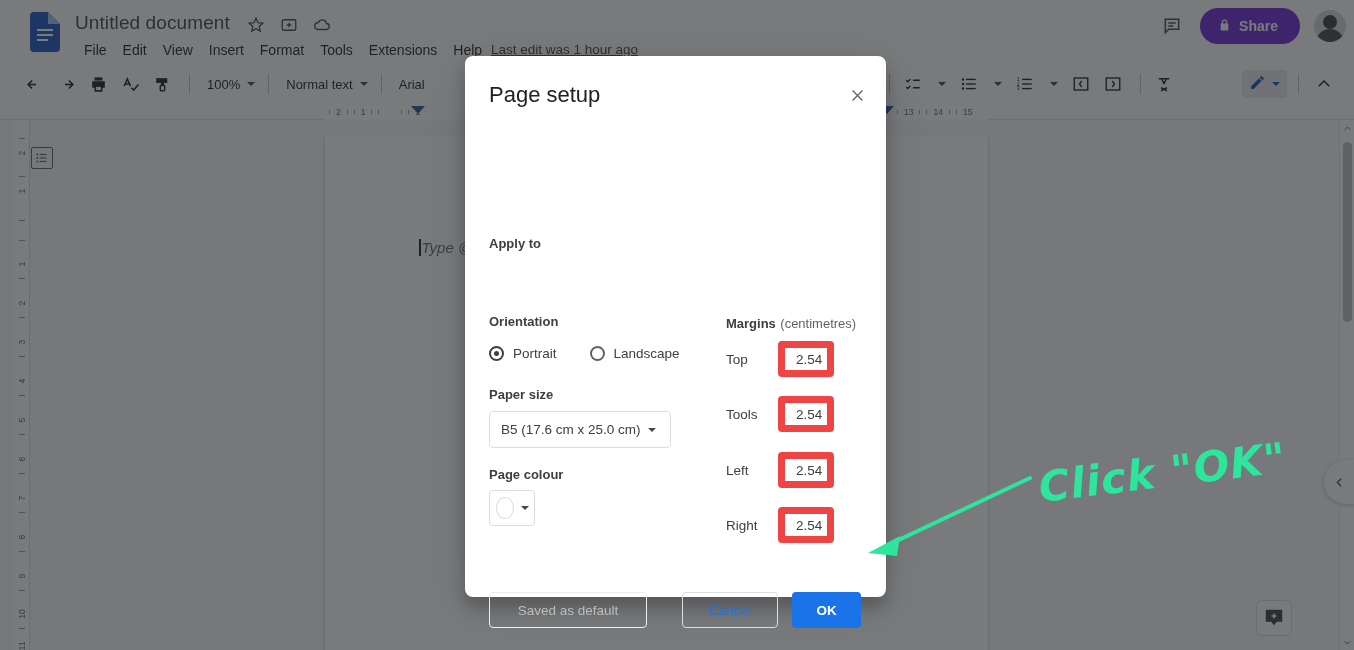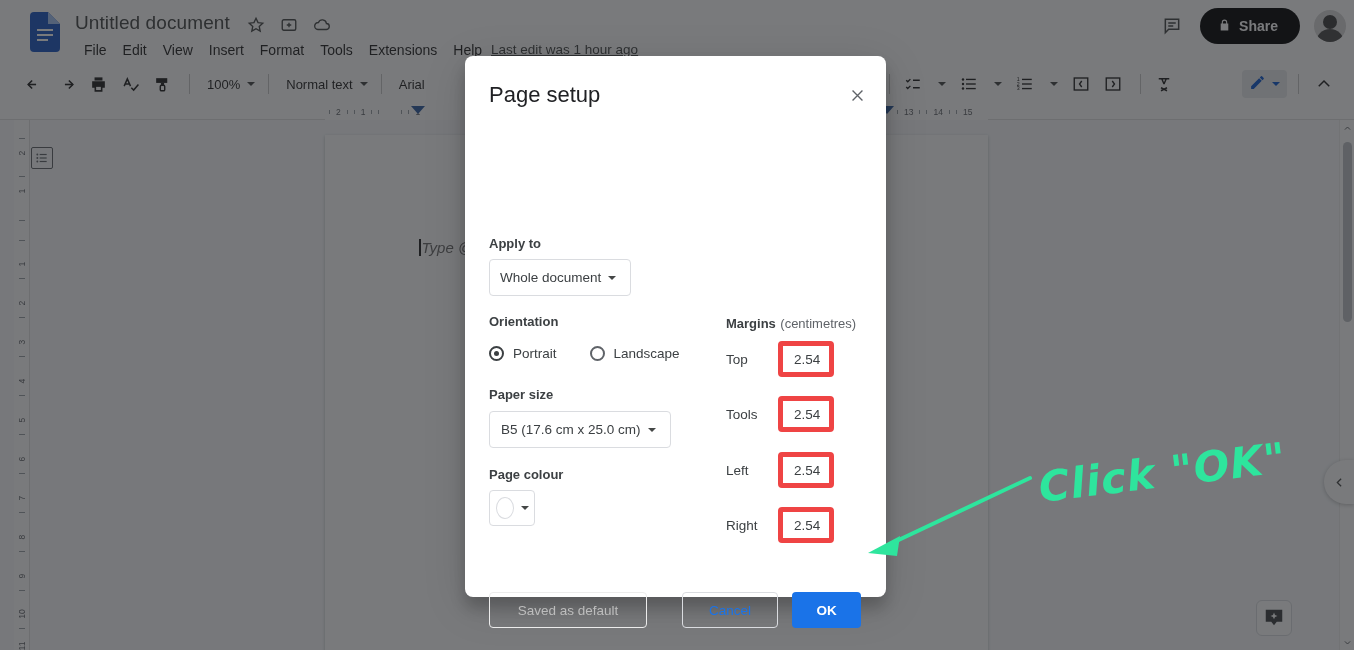--- a/index.html
+++ b/index.html
@@ -18,21 +18,21 @@
   .docs-logo { position: absolute; left: 22px; top: 12px; width: 30px; height: 40px; }
   .docs-logo svg { display: block; }
   .doc-title { position: absolute; left: 67px; top: 12px; font-size: 19px; color: #444746; letter-spacing: .1px; white-space: nowrap; }
   .title-icons { position: absolute; left: 238px; top: 15px; display: flex; gap: 13px; align-items: center; }
   .title-icons .ti { width: 20px; height: 20px; color: #444746; display: flex; align-items: center; justify-content: center; }
   .menubar { position: absolute; left: 68px; top: 41px; display: flex; gap: 0px; align-items: center; }
   .menubar .mi { font-size: 14px; color: #1f1f1f; padding: 0 8px; line-height: 18px; white-space: nowrap; }
   .last-edit { position: absolute; left: 483px; top: 42px; font-size: 13.5px; color: #444746; text-decoration: underline; white-space: nowrap; }
   .hdr-right { position: absolute; right: 16px; top: 8px; display: flex; align-items: center; gap: 14px; }
   .comment-btn { width: 28px; height: 28px; display: flex; align-items: center; justify-content: center; color: #444746; }
-  .share-btn { height: 36px; background: #000000; border-radius: 18px; color: #fff; display: flex; align-items: center; gap: 8px; padding: 0 22px 0 18px; font-size: 14px; font-weight: bold; }
+  .share-btn { height: 36px; background: #6d28d9; border-radius: 18px; color: #fff; display: flex; align-items: center; gap: 8px; padding: 0 22px 0 18px; font-size: 14px; font-weight: bold; }
   .avatar { width: 32px; height: 32px; border-radius: 50%; overflow: hidden; background: #d7d7d7; position: relative; }
   .avatar .head { position: absolute; left: 9px; top: 5px; width: 14px; height: 14px; border-radius: 50%; background: #3c3c3c; }
   .avatar .body { position: absolute; left: 2px; top: 19px; width: 28px; height: 20px; border-radius: 14px 14px 0 0; background: #4a4a4a; }
 
   
   .toolbar { position: absolute; left: 0; top: 64px; width: 1354px; height: 40px; background: #fff; display: flex; align-items: center; padding-left: 20px; }
   .tb-ico { width: 28px; height: 28px; display: flex; align-items: center; justify-content: center; color: #1f1f1f; margin-right: 4px; }
   .tb-sep { width: 1px; height: 20px; background: #c7c7c7; margin: 0 9px; }
   .tb-combo { display: flex; align-items: center; height: 26px; padding: 0 4px 0 8px; font-size: 13px; color: #1f1f1f; white-space: nowrap; }
   .caret { display: inline-block; margin-left: 7px; border-left: 4px solid transparent; border-right: 4px solid transparent; border-top: 4px solid #444746; }
@@ -92,21 +92,21 @@
   .paper-lbl { position: absolute; left: 24px; top: 331px; }
   .paper-sel { position: absolute; left: 24px; top: 355px; width: 182px; height: 37px; border: 1px solid #dadce0; border-radius: 4px; display: flex; align-items: center; padding: 0 8px 0 11px; font-size: 13.5px; color: #3c4043; white-space: nowrap; }
 
   .pc-lbl { position: absolute; left: 24px; top: 411px; }
   .pc-sel { position: absolute; left: 24px; top: 434px; width: 46px; height: 36px; border: 1px solid #dadce0; border-radius: 4px; display: flex; align-items: center; padding: 0 5px 0 6px; }
   .swatch { width: 22px; height: 22px; border-radius: 50%; border: 1px solid #dadce0; background: #fff; }
 
   .margins-lbl { position: absolute; left: 261px; top: 258px; }
   .mrow { position: absolute; left: 261px; display: flex; align-items: center; }
   .mrow .ml { width: 52px; font-size: 13.5px; color: #3c4043; }
-  .mrow .mi { width: 56px; height: 36px; border: 5px solid #ef4444; border-radius: 4px; font-size: 13.5px; color: #3c4043; display: flex; align-items: center; padding-left: 11px; }
+  .mrow .mi { width: 56px; height: 36px; border: 7px solid #ef4444; border-radius: 4px; font-size: 13.5px; color: #3c4043; display: flex; align-items: center; padding-left: 11px; }
 
   .saved-default { position: absolute; left: 24px; top: 536px; width: 158px; height: 36px; border: 1px solid #ececec; border-radius: 4px; display: flex; align-items: center; justify-content: center; font-size: 13.5px; color: #bdbdbd; }
   .cancel-btn { position: absolute; left: 217px; top: 536px; width: 96px; height: 36px; border: 1px solid #dadce0; border-radius: 4px; display: flex; align-items: center; justify-content: center; font-size: 13.5px; font-weight: normal; color: #1a73e8; }
   .ok-btn { position: absolute; left: 327px; top: 536px; width: 69px; height: 36px; background: #1a73e8; border-radius: 4px; display: flex; align-items: center; justify-content: center; font-size: 13.5px; font-weight: bold; color: #fff; }
 
   
   .annot { position: absolute; inset: 0; pointer-events: none; }
   .annot-text { position: absolute; left: 1038px; top: 448px; font-size: 42px; color: #2ee59d;
                 font-family: "DejaVu Sans", sans-serif; font-style: italic; font-weight: bold;
                 transform: rotate(-7deg); letter-spacing: 1px; white-space: nowrap; }
@@ -407,24 +407,20 @@
   <div class="dialog">
     <div class="dlg-title">Page setup</div>
     <div class="dlg-close">
       <svg width="17" height="17" viewBox="0 0 24 24" fill="none" stroke="#5f6368" stroke-width="1.9">
           <path d="M5 5l14 14M19 5L5 19"></path>
         </svg>
     </div>
 
 
     <div class="lbl apply-lbl">Apply to</div>
-    <div class="apply-sel">
-      <span>Whole document</span>
-      <i class="caret"></i>
-    </div>
 
     <div class="lbl orient-lbl">Orientation</div>
     <div class="radios">
       <label class="radio-item">
         <span class="rdo on"></span>
         <span>Portrait</span>
       </label>
       <label class="radio-item">
         <span class="rdo"></span>
         <span>Landscape</span>

